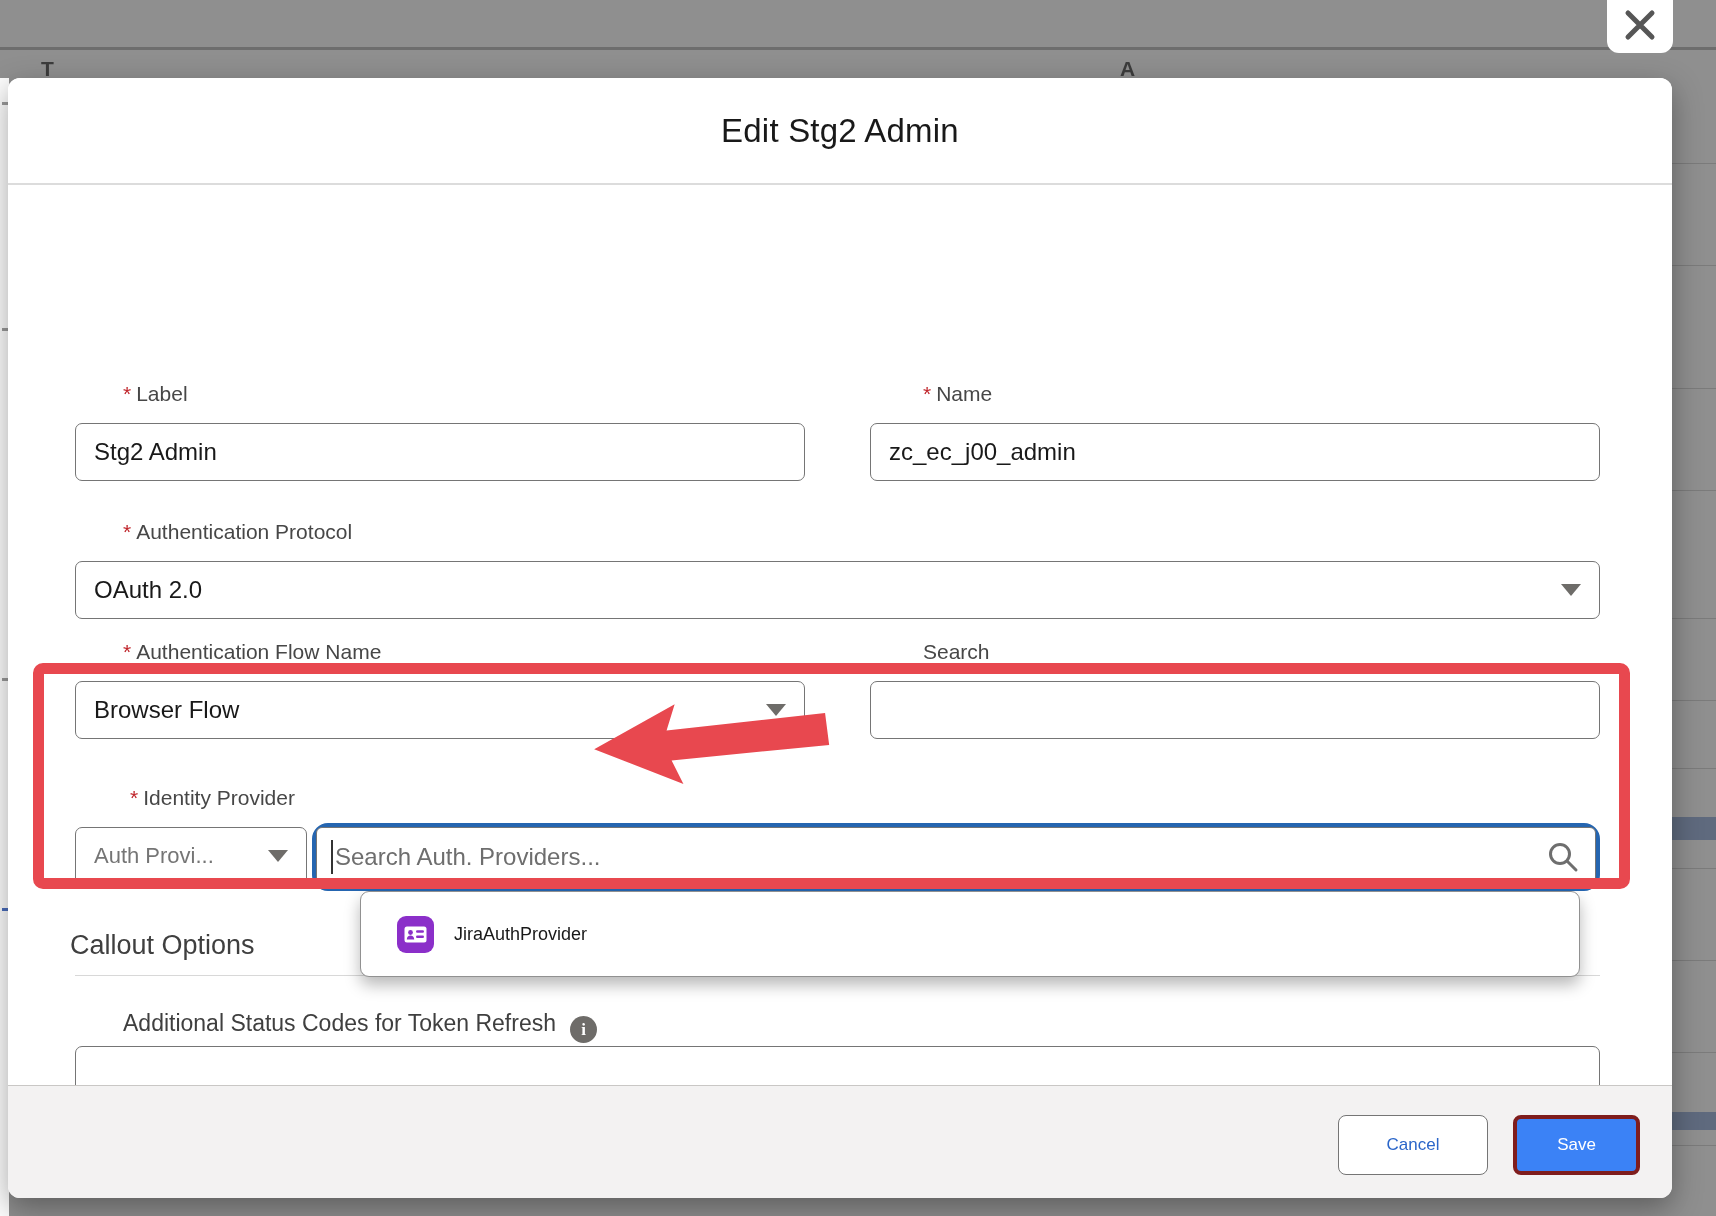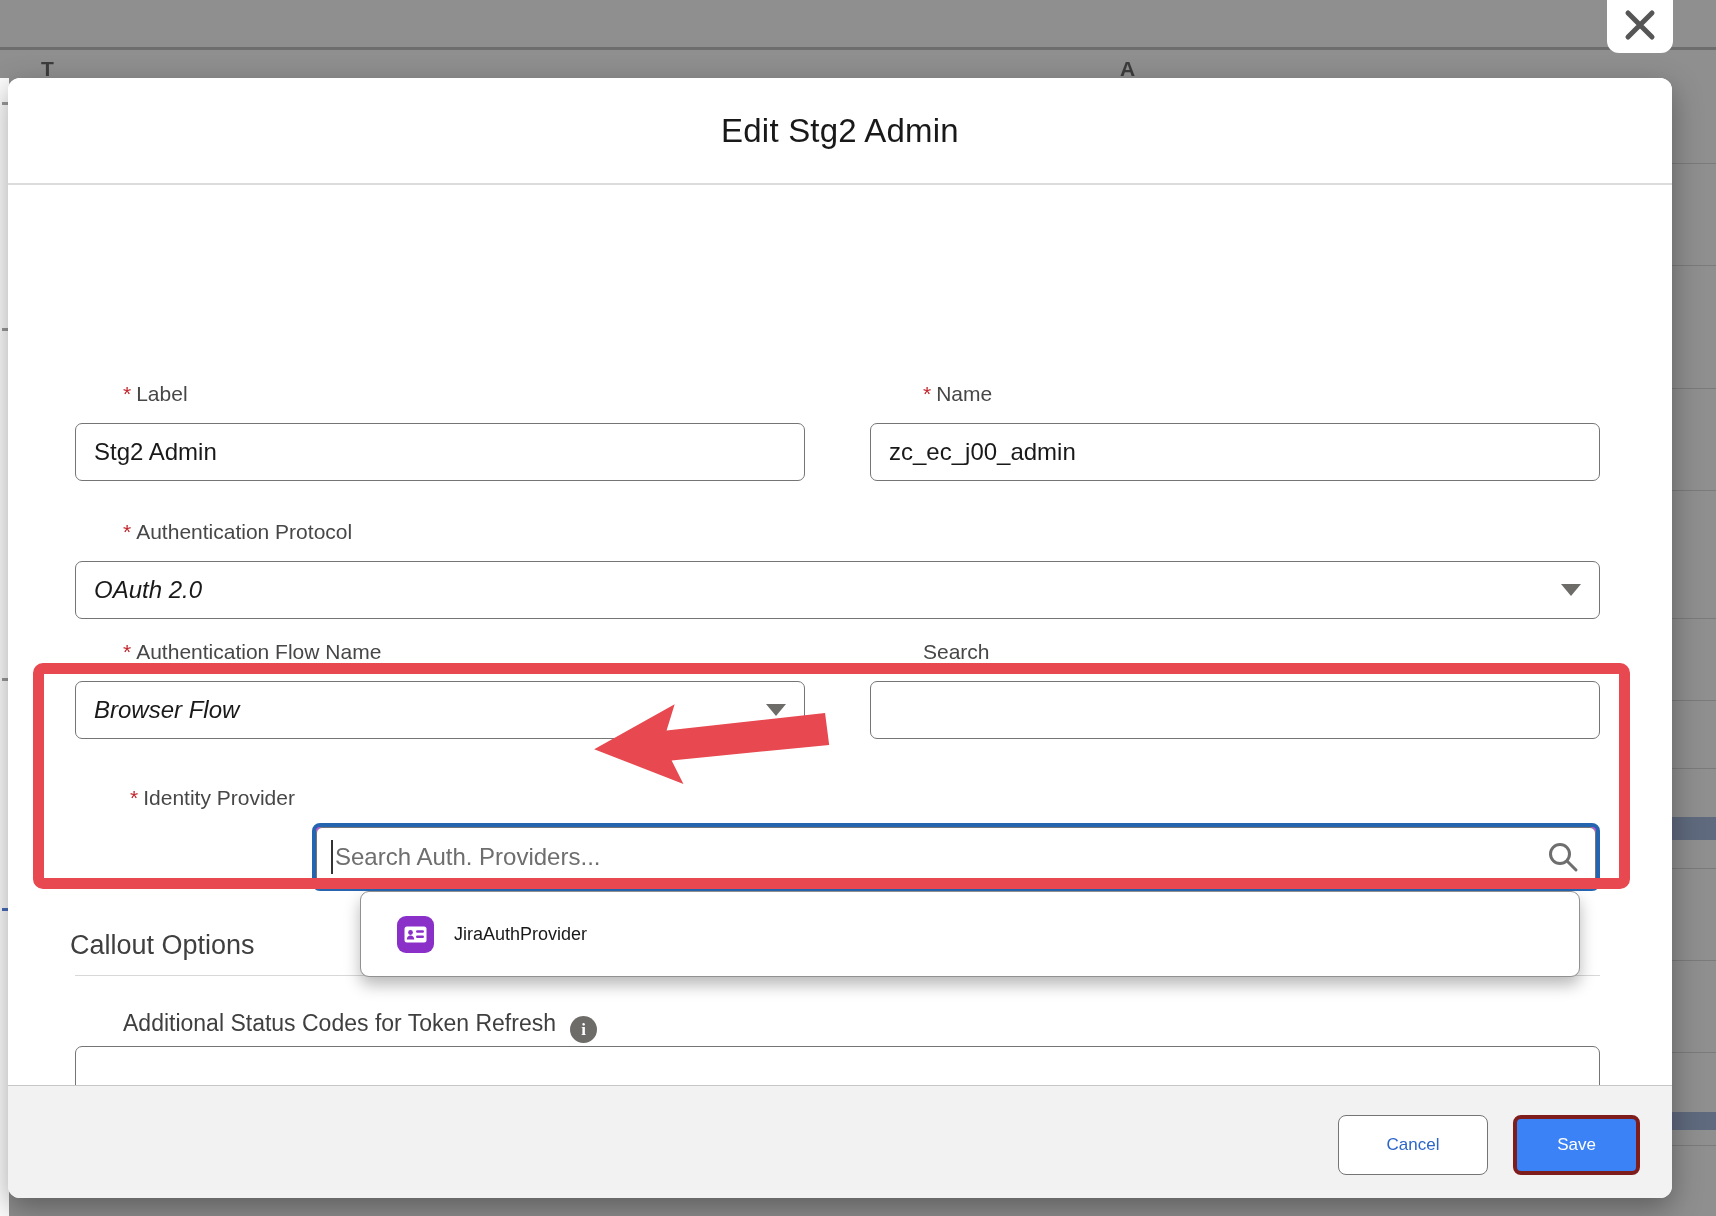--- a/index.html
+++ b/index.html
@@ -29,29 +29,29 @@
   .modal-title { font-size:33px; font-weight:400; color:#191919; letter-spacing:.2px; }
 
   .modal-body { position:absolute; left:0; top:109px; width:100%; height:898px; background:#fff; }
 
   .field-label { position:absolute; font-size:21px; color:#474747;margin-left:40px; }
   .req { color:#c0262c; margin-right:5px; }
   .tbox { position:absolute; height:58px; background:#fff; border:1.5px solid #757575; border-radius:7px;
     font-size:24px; color:#191919; padding:0 18px; font-family:"Liberation Sans",sans-serif; }
   input.tbox { outline:none; }
   .selbox { display:flex; align-items:center; cursor:pointer; }
-  .selbox .selval { flex:1; font-size:24px; color:#191919;font-style:italic; }
+  .selbox .selval { flex:1; font-size:24px; color:#191919; }
   .caret { width:0; height:0; border-left:10px solid transparent; border-right:10px solid transparent;
     border-top:12px solid #6e6c69; margin-left:12px; }
 
   
   .combo-small { left:67px; top:640px; width:232px; }
   .combo-small .selval { font-size:22px; color:#757575; }
   .search-wrap { position:absolute; left:304px; top:636px; width:1288px; height:68px;
-    border:4px solid #2565b0; border-radius:8px; background:#d946ef; }
+    border:4px solid #2565b0; border-radius:16px; background:#d946ef; }
   .search-input { position:absolute; left:0; top:0; width:1280px; height:60px; border:1.5px solid #757575;
     border-radius:6px; font-size:24px; color:#191919; padding:0 60px 0 18px; outline:none;
     font-family:"Liberation Sans",sans-serif; }
   .search-input::placeholder { color:#6e6e6e; opacity:1; }
   .text-cursor { position:absolute; left:15px; top:13px; width:2px; height:34px; background:#333; }
   .search-icon { position:absolute; right:16px; top:13px; }
 
   
   .dd-panel { position:absolute; left:352px; top:704px; width:1220px; height:86px; background:#fff;
     border:1.5px solid #919191; border-radius:9px; box-shadow:0 8px 16px rgba(0,0,0,.28); z-index:20; }
@@ -156,20 +156,24 @@
       </div>
 
       <div class="field-label" style="left:875px;top:453px">
         <span>Search</span>
       </div>
       <input class="tbox" style="left: 862px; top: 494px; width: 730px;" value="">
 
       <div class="field-label" style="left:82px;top:599px">
         <span class="req">*</span><span>Identity Provider</span>
       </div>
+      <div class="tbox selbox combo-small">
+        <span class="selval">Auth Provi...</span>
+        <span class="caret"></span>
+      </div>
       <div class="search-wrap">
         <input class="search-input" placeholder="Search Auth. Providers..." style="">
         <span class="text-cursor"></span>
         <span class="search-icon">
           <svg width="34" height="34" viewBox="0 0 34 34">
               <circle cx="14" cy="14" r="9.5" fill="none" stroke="#6e6e6e" stroke-width="3"></circle>
               <path d="M21 21 L30 30" stroke="#6e6e6e" stroke-width="3" stroke-linecap="round"></path>
             </svg>
         </span>
       </div>

